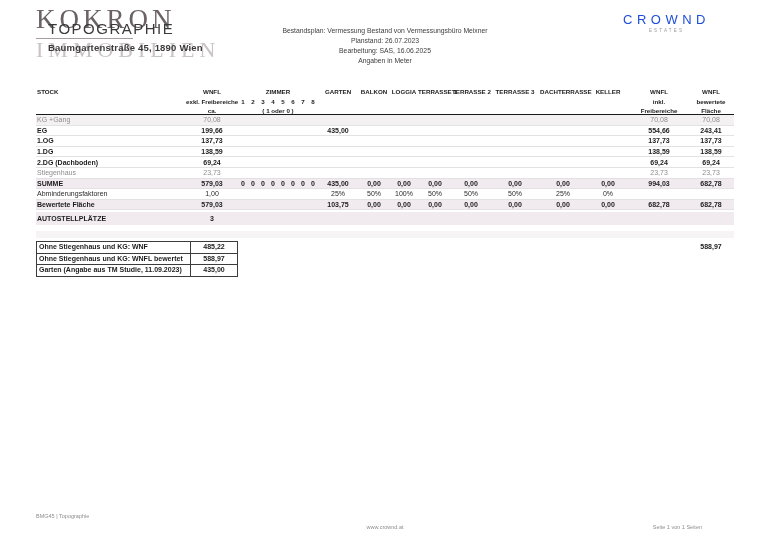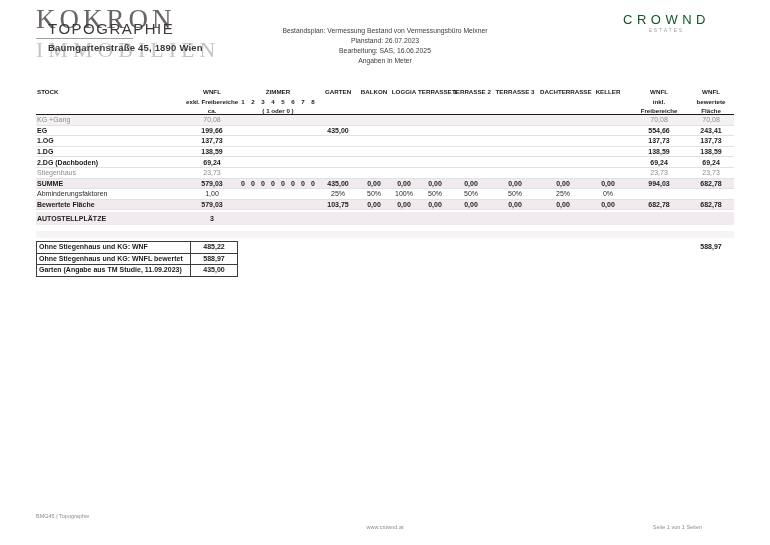--- a/index.html
+++ b/index.html
@@ -16,21 +16,21 @@
           color:#3a3a3a;z-index:2;font-weight:normal;}
   .doc-subtitle{position:absolute;left:48px;top:42px;font-size:9.5px;font-weight:bold;
           color:#3a3a3a;z-index:2;letter-spacing:0.2px;}
 
   
   .meta{position:absolute;left:185px;top:26px;width:400px;text-align:center;
         font-size:6.8px;line-height:10px;color:#3d3d3d;}
 
   
   .brand{position:absolute;right:28px;top:12px;text-align:center;}
-  .brand-name{font-size:13px;letter-spacing:4.5px;color:#14532d;font-weight:500;}
+  .brand-name{font-size:13px;letter-spacing:4.5px;color:#1d4ed8;font-weight:500;}
   .brand-sub{font-size:4.5px;letter-spacing:2.2px;color:#9a9a9a;margin-top:1px;}
 
   
   table.main{position:absolute;left:36px;top:82px;width:698px;border-collapse:collapse;
         table-layout:fixed;font-size:7px;}
   table.main th{font-weight:bold;font-size:6.2px;padding:0;text-align:center;
         white-space:nowrap;overflow:visible;}
   table.main thead tr.h1 th{height:13px;vertical-align:bottom;}
   table.main thead tr.h2 th{height:10px;vertical-align:bottom;}
   table.main thead tr.h3 th{height:9px;vertical-align:bottom;}

